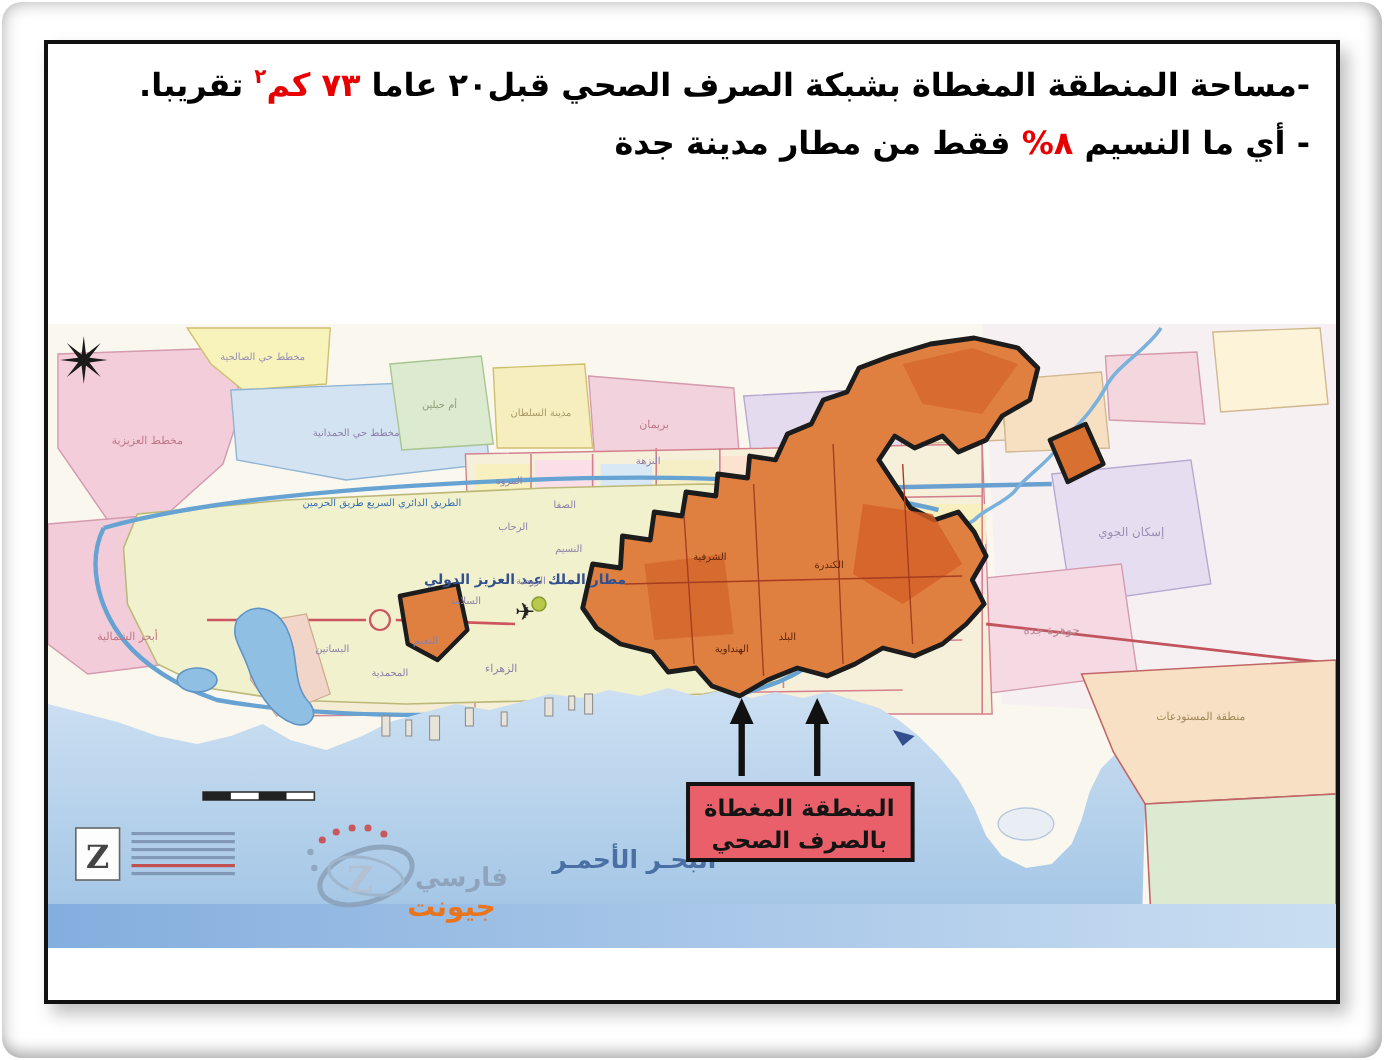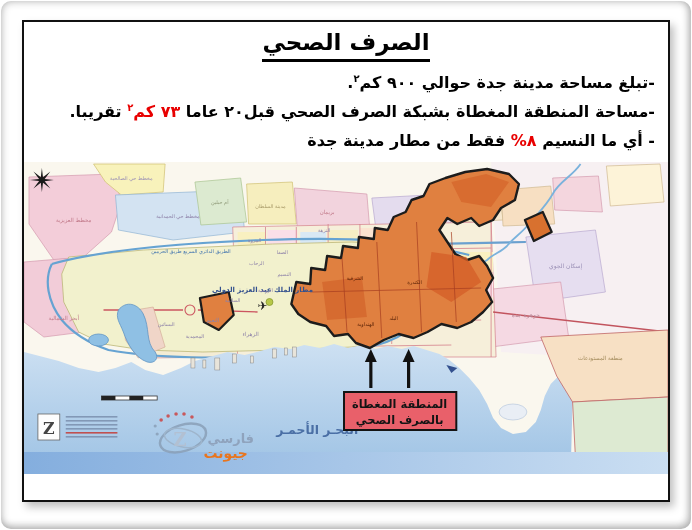--- a/index.html
+++ b/index.html
@@ -44,26 +44,22 @@
     letter-spacing:.4px;font-family:"DejaVu Sans",sans-serif;
   }
 </style>
 </head>
 <body>
 
 <div class="vignette"></div>
 
 <div class="card">
 
-  <div class="title-wrap">
-    <span class="slide-title">الصرف الصحي</span>
-  </div>
 
   <div class="content">
-    <div><span>-تبلغ مساحة مدينة جدة حوالي ٩٠٠ كم</span><sup>٢</sup><span>.</span></div>
     <div><span>-مساحة المنطقة المغطاة بشبكة الصرف الصحي قبل٢٠ عاما  </span><span class="red">٧٣ كم</span><sup class="red">٢</sup><span> تقريبا.</span></div>
     <div><span>- أي ما النسيم </span><span class="red">٨%</span><span> فقط من مطار مدينة جدة</span></div>
   </div>
 
   <div class="map-wrap">
     <svg width="644" height="312" viewBox="0 0 648 312" preserveAspectRatio="none">
       <defs>
         <linearGradient id="seaG" x1="0" y1="0" x2="0" y2="1">
           <stop offset="0" stop-color="#cde0f2"></stop>
             <stop offset="1" stop-color="#9dc2e4"></stop>

